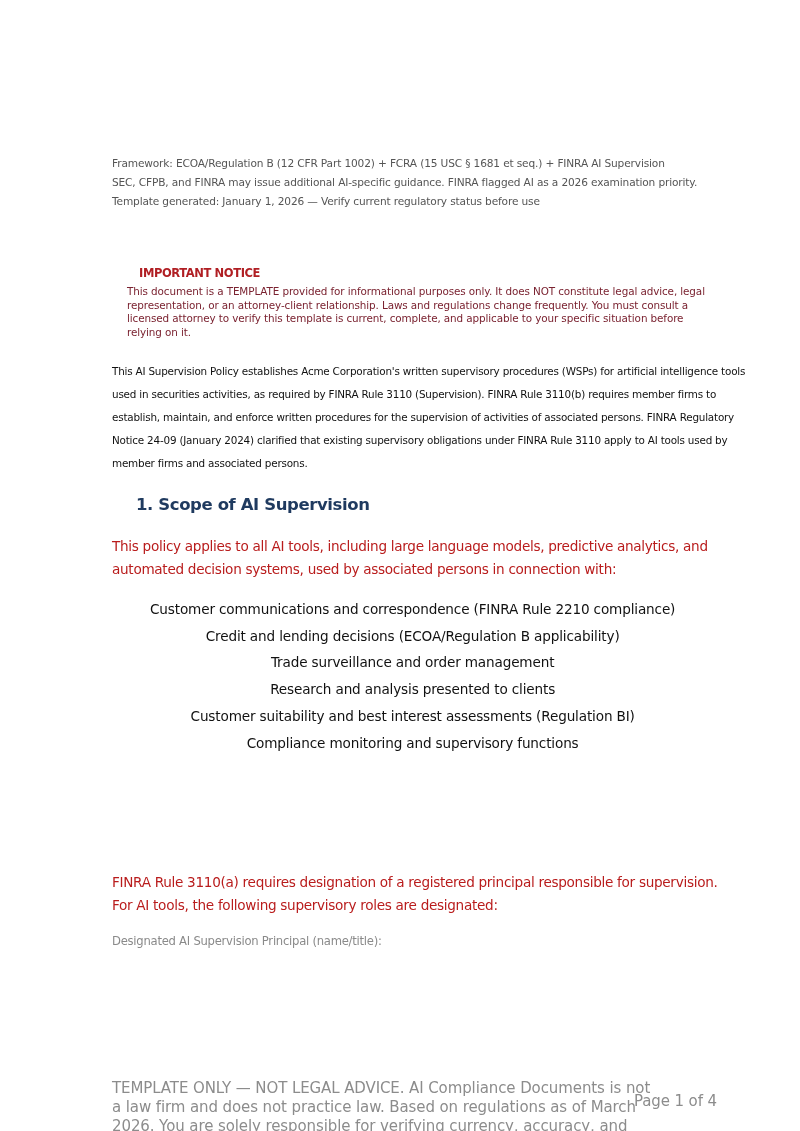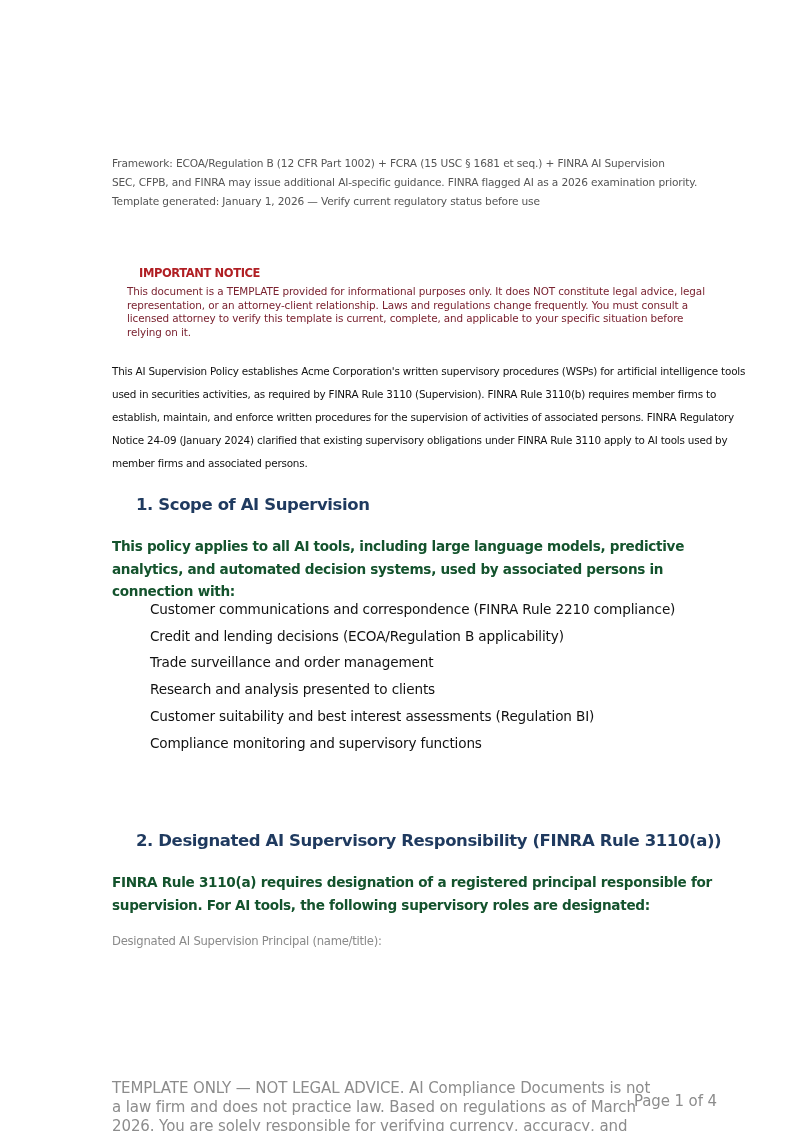--- a/index.html
+++ b/index.html
@@ -77,38 +77,38 @@
   }
   .h2.s1 { top: 495px; }
   .h2.s2 { top: 831px; }
 
   .para {
     position: absolute;
     left: 95px;
     width: 620px;
     font-size: 13.6px;
     line-height: 22.5px;
-    color: #14532d;
+    color: #b91c1c;
     letter-spacing: -0.3px;
-    font-weight: bold;
   }
   .para.p1 { top: 535px; }
   .para.p2 { top: 871px; }
 
   .scope-list {
     position: absolute;
     left: 133px;
     top: 596px;
     margin: 0;
     padding: 0;
     list-style: none;
     font-size: 13.6px;
     line-height: 26.7px;
     color: #111111;
     letter-spacing: -0.15px;
+    text-align: center;
   }
   .scope-list li { white-space: nowrap; }
 
   .field-label {
     position: absolute;
     left: 95px;
     top: 934px;
     font-size: 11.6px;
     color: #8a8a8a;
     letter-spacing: -0.25px;
@@ -158,21 +158,20 @@
 
   <ul class="scope-list">
     <li>Customer communications and correspondence (FINRA Rule 2210 compliance)</li>
     <li>Credit and lending decisions (ECOA/Regulation B applicability)</li>
     <li>Trade surveillance and order management</li>
     <li>Research and analysis presented to clients</li>
     <li>Customer suitability and best interest assessments (Regulation BI)</li>
     <li>Compliance monitoring and supervisory functions</li>
   </ul>
 
-  <div class="h2 s2">2. Designated AI Supervisory Responsibility (FINRA Rule 3110(a))</div>
 
   <div class="para p2">FINRA Rule 3110(a) requires designation of a registered principal responsible for supervision. For AI tools, the following supervisory roles are designated:</div>
 
   <div class="field-label">Designated AI Supervision Principal (name/title):</div>
 
   <div class="footer">
     <div class="footer-text">TEMPLATE ONLY — NOT LEGAL ADVICE. AI Compliance Documents is not a law firm and does not practice law. Based on regulations as of March 2026. You are solely responsible for verifying currency, accuracy, and applicability. Consult a licensed attorney.</div>
     <div class="page-number">Page 1 of 4</div>
   </div>
 

